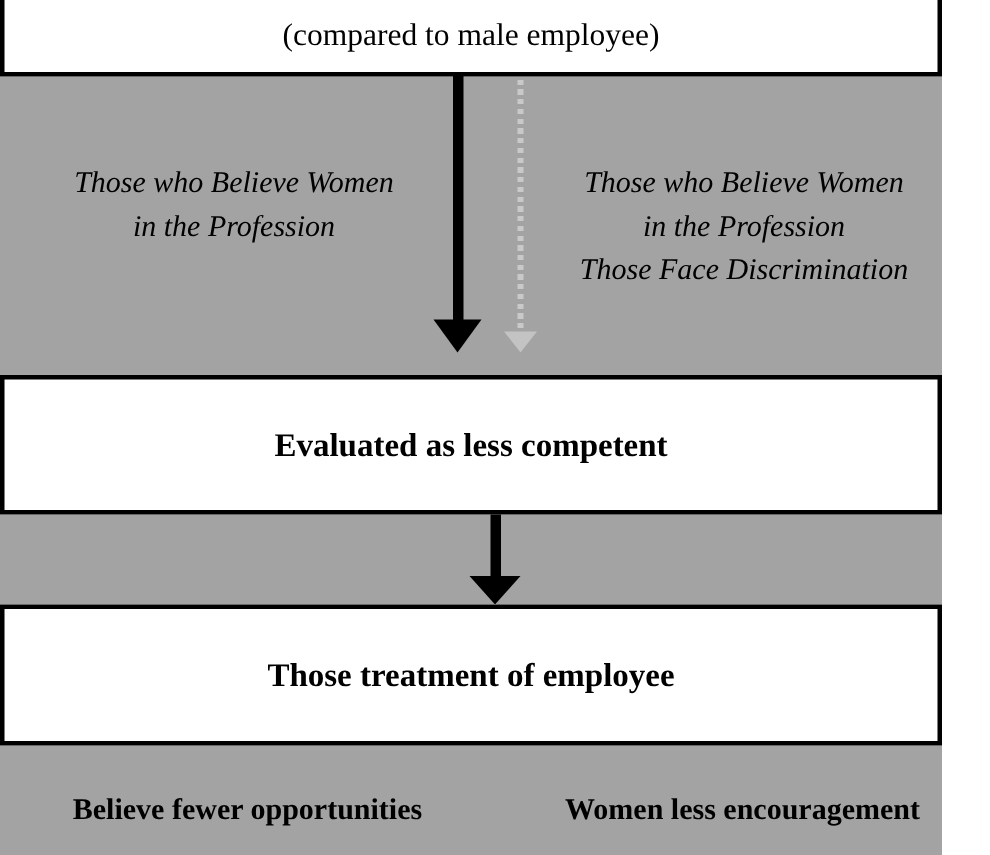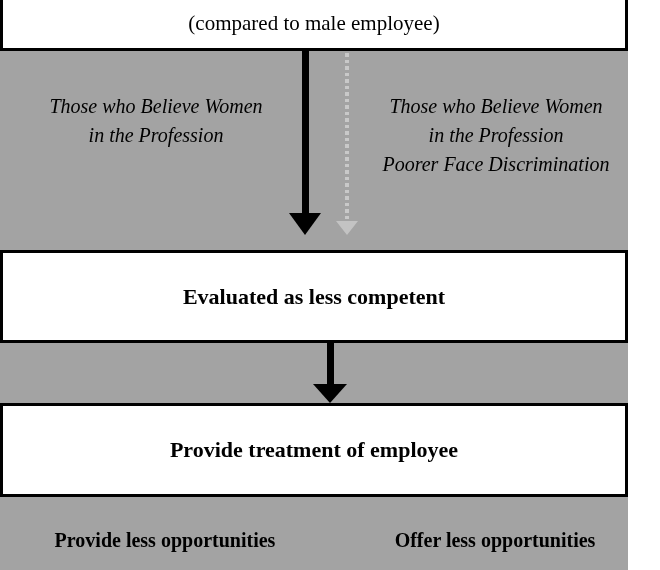--- a/index.html
+++ b/index.html
@@ -41,21 +41,21 @@
     text-align: right;
   }
   .bot-box {
     top: 403px;
     height: 94px;
     font-weight: bold;
     font-size: 22px;
   }
   .branch {
     position: absolute;
-    top: 92px;
+    top: 108px;
     font-style: italic;
     font-size: 20px;
     line-height: 29px;
     text-align: center;
   }
   .branch-left { left: 0; width: 312px; }
   .branch-right { left: 336px; width: 320px; }
 
   .arrow-part { position: absolute; }
   .solid-stem {
@@ -134,38 +134,38 @@
   </div>
 
   <div class="branch branch-left">
     <div>Those who Believe Women</div>
     <div>in the Profession</div>
   </div>
 
   <div class="branch branch-right">
     <div>Those who Believe Women</div>
     <div>in the Profession</div>
-    <div>Poorer Face Discrimination</div>
+    <div>Those Face Discrimination</div>
   </div>
 
   <div class="box mid-box">
     <span>Evaluated as less competent</span>
   </div>
 
   <div>
     <div class="arrow-part mid-stem"></div>
     <div class="arrow-part mid-head"></div>
   </div>
 
   <div class="box bot-box">
-    <span>Provide treatment of employee</span>
+    <span>Those treatment of employee</span>
   </div>
 
   <div class="bottom-dotted-line"></div>
 
   <div class="outcome outcome-left">
-    <span>Provide less opportunities</span>
+    <span>Believe fewer opportunities</span>
   </div>
   <div class="outcome outcome-right">
-    <span>Offer less opportunities</span>
+    <span>Women less encouragement</span>
   </div>
 
 </div>
 
 </body></html>

